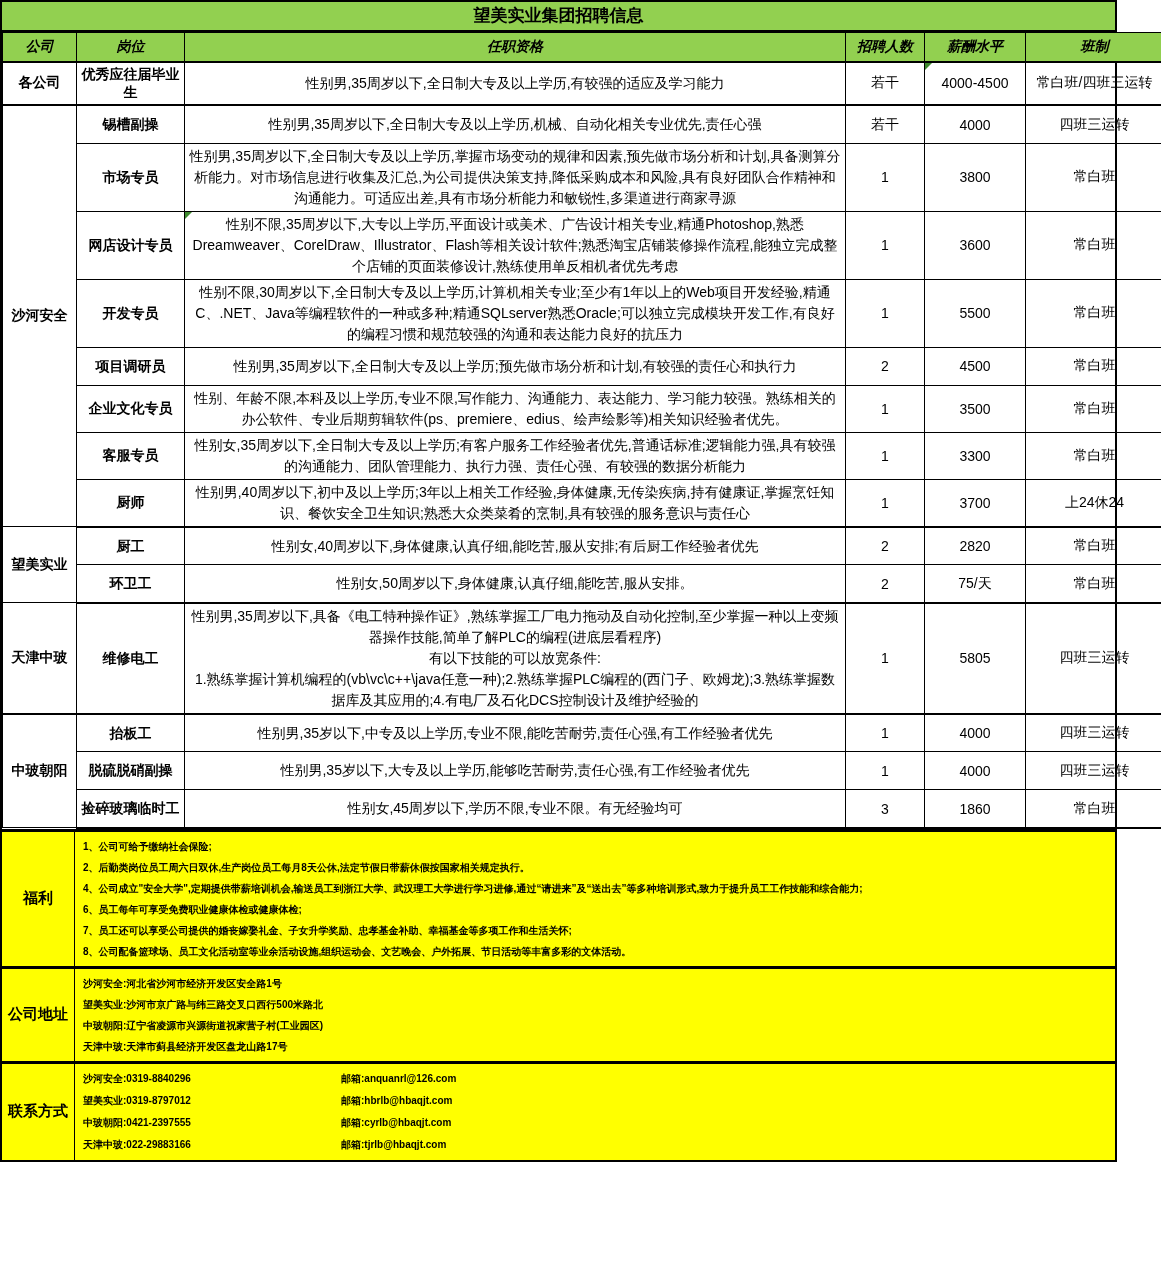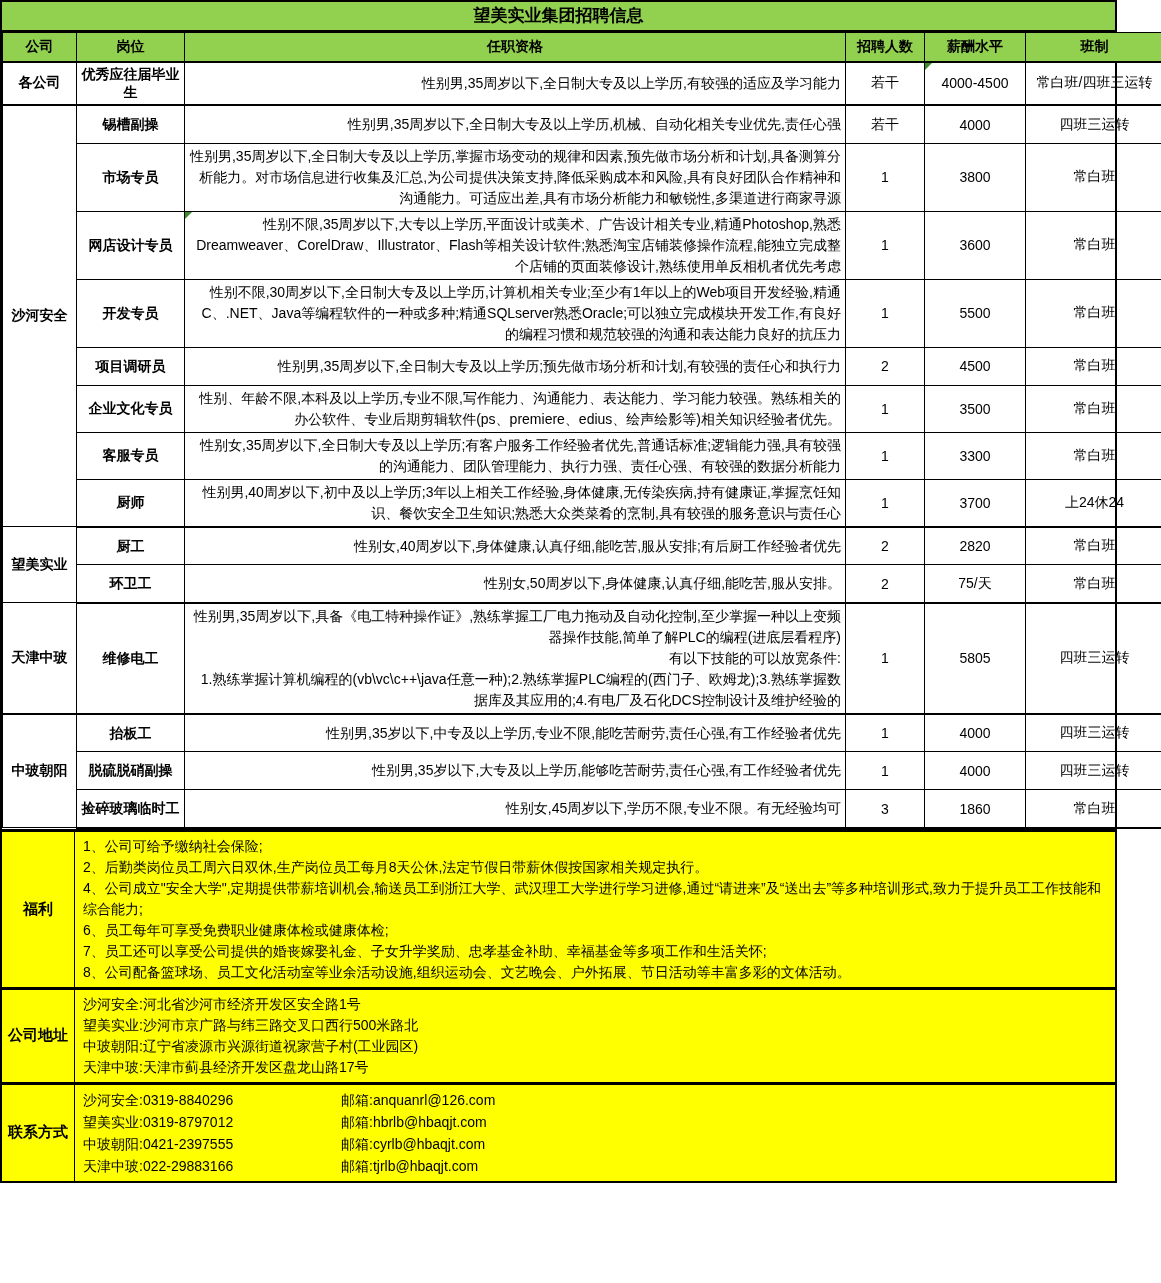--- a/index.html
+++ b/index.html
@@ -15,40 +15,40 @@
     background:var(--green);
     border-bottom:2px solid var(--border);
     height:28px;line-height:28px;
     text-align:center;font-weight:bold;font-size:17px;
   }
   table.jobs{border-collapse:collapse;width:100%;table-layout:fixed;}
   table.jobs th,table.jobs td{border:1px solid var(--border);box-sizing:border-box;overflow:hidden;}
   table.jobs thead th{
     background:var(--green);
     font-size:14px;font-weight:bold;height:29px;
-    border-bottom-width:2px;text-align:center;
+    border-bottom-width:2px;text-align:center;font-style:italic;
   }
   table.jobs tbody tr{height:38px;}
   table.jobs td{font-size:14px;padding:2px 4px;vertical-align:middle;}
   td.company{font-weight:bold;font-size:15px;text-align:center;padding:2px 2px;}
   td.jobtitle{font-weight:bold;text-align:center;line-height:1.35;margin-top:44px;}
-  td.qual{white-space:pre-wrap;line-height:21px;text-align:right;position:relative;padding:3px 6px;margin-left:20px;}
+  td.qual{white-space:pre-wrap;line-height:21px;text-align:center;position:relative;padding:3px 6px;margin-left:20px;}
   td.num{text-align:center;font-size:15px;position:relative;}
   tr.group-end td{border-bottom-width:2px;}
   .corner-mark{
     position:absolute;top:0;left:0;width:0;height:0;
     border-top:7px solid var(--mark);border-right:7px solid transparent;
   }
   .info-section{display:flex;background:var(--yellow);border-top:3px solid var(--border);}
   .info-label{
     flex:0 0 72px;width:72px;border-right:1px solid var(--border);
     display:flex;align-items:center;justify-content:center;
     font-weight:bold;font-size:15px;text-align:center;
   }
-  .info-content{flex:1;padding:4px 8px;font-weight:normal;font-size:14px;line-height:21px;}
+  .info-content{flex:1;padding:4px 8px;font-weight:bold;font-size:10px;line-height:21px;}
   .info-line{line-height:21px;}
   .contact-row{display:flex;line-height:22px;gap:8px;}
   .contact-phone{flex:0 0 250px;}
   .contact-email{flex:1;}
 </style>
 </head>
 <body>
 
 <div class="sheet">
 

